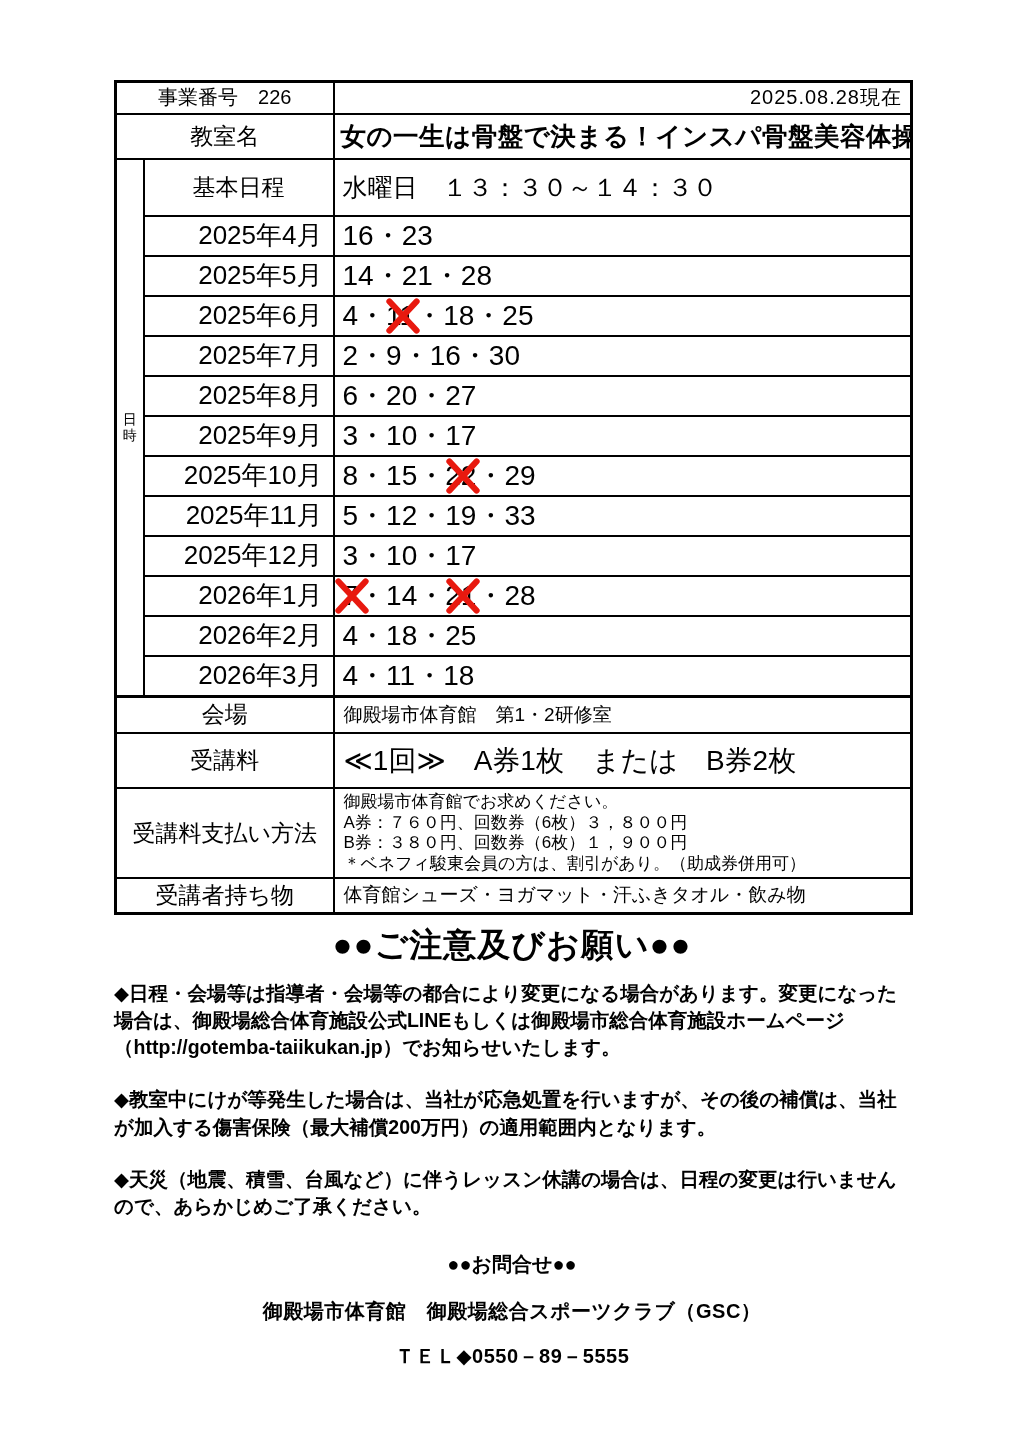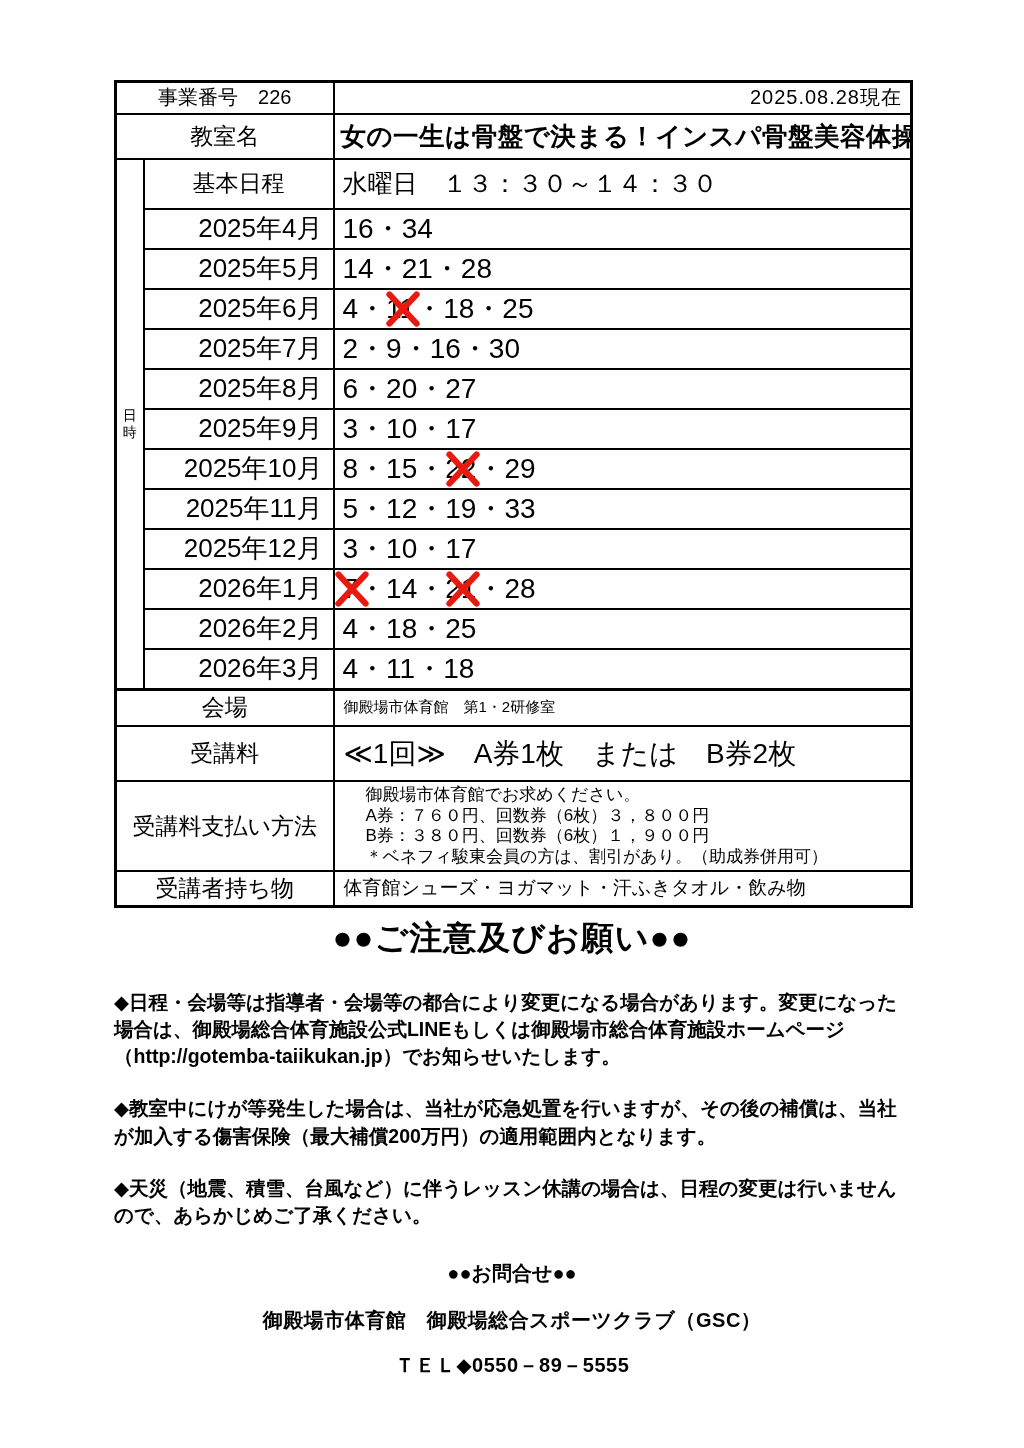--- a/index.html
+++ b/index.html
@@ -24,21 +24,21 @@
     padding: 0 8px;
     overflow: hidden;
     white-space: nowrap;
   }
   .r-project td { height: 32px; font-size: 20px; }
   .cell-project { text-align: center; }
   .cell-asof { text-align: right; letter-spacing: 1px; }
   .r-class td { height: 45px; font-family: Liberation Serif, serif; }
   .cell-classlabel { text-align: center; font-size: 23px; }
   .cell-classname { font-weight: bold; font-size: 25.5px; padding: 0 2px 0 6px !important; letter-spacing: 0.5px; }
-  .r-basic td { height: 50px; }
+  .r-basic td { height: 57px; }
   .cell-basiclabel { text-align: center; font-size: 23px; }
   .cell-basicvalue { font-size: 25px; }
   td.narrow-cell {
     padding: 0 !important;
     text-align: center;
     font-size: 14px;
     line-height: 1.15;
   }
   tr.month-row td { height: 38px; }
   td.month-label { text-align: right; font-size: 26px; padding-right: 10px !important; }
@@ -51,31 +51,31 @@
     background: #e8190f; border-radius: 3px;
   }
   .xmark::before { transform: rotate(47deg); }
   .xmark::after  { transform: rotate(-47deg); }
 
   td.info-label { text-align: center; font-size: 23px; }
   tr.info-0 td { height: 37px; border-top-width: 3px; }
   tr.info-1 td { height: 55px; }
   tr.info-2 td { height: 88px; }
   tr.info-3 td { height: 35px; }
-  tr.info-0 td.info-content { font-size: 15px; }
+  tr.info-0 td.info-content { font-size: 19px; }
   tr.info-1 td.info-content { font-size: 28px; }
   tr.info-2 td.info-content { font-size: 17px; padding-top: 3px; padding-bottom: 3px; }
-  tr.info-2 td.info-content .cline { line-height: 20.5px; margin-left: 22px; }
+  tr.info-2 td.info-content .cline { line-height: 20.5px; }
   tr.info-3 td.info-content { font-size: 19px; }
   td.info-content { padding-left: 9px !important; }
 
   
   .notice-heading {
     text-align: center; font-size: 33px; font-weight: bold;
-    margin: 8px 0 28px 0; letter-spacing: 1px;
+    margin: 8px 0 12px 0; letter-spacing: 1px;
   }
   .notice p {
     font-size: 19.5px; font-weight: bold;
     line-height: 1.4; margin: 0 0 25px 0;
     text-align: left;
   }
 
   
   .contact { text-align: center; font-weight: bold; }
   .contact-heading { font-size: 20px; margin: 30px 0 20px 0; }
@@ -105,21 +105,21 @@
         <td class="narrow-cell" rowspan="13">
           <span class="v1">日</span><br>
           <span class="v2">時</span>
         </td>
         <td class="cell-basiclabel">基本日程</td>
         <td class="cell-basicvalue">水曜日　１３：３０～１４：３０</td>
       </tr>
 
     <tr class="month-row">
           <td class="month-label">2025年4月</td>
-          <td class="dates-cell"><span class="date">16</span>・<span class="date">34</span></td>
+          <td class="dates-cell"><span class="date">16</span>・<span class="date">23</span></td>
         </tr>
         <tr class="month-row">
           <td class="month-label">2025年5月</td>
           <td class="dates-cell"><span class="date">14</span>・<span class="date">21</span>・<span class="date">28</span></td>
         </tr>
         <tr class="month-row">
           <td class="month-label">2025年6月</td>
           <td class="dates-cell"><span class="date">4</span>・<span class="date cancelled">11<i class="xmark"></i></span>・<span class="date">18</span>・<span class="date">25</span></td>
         </tr>
         <tr class="month-row">

